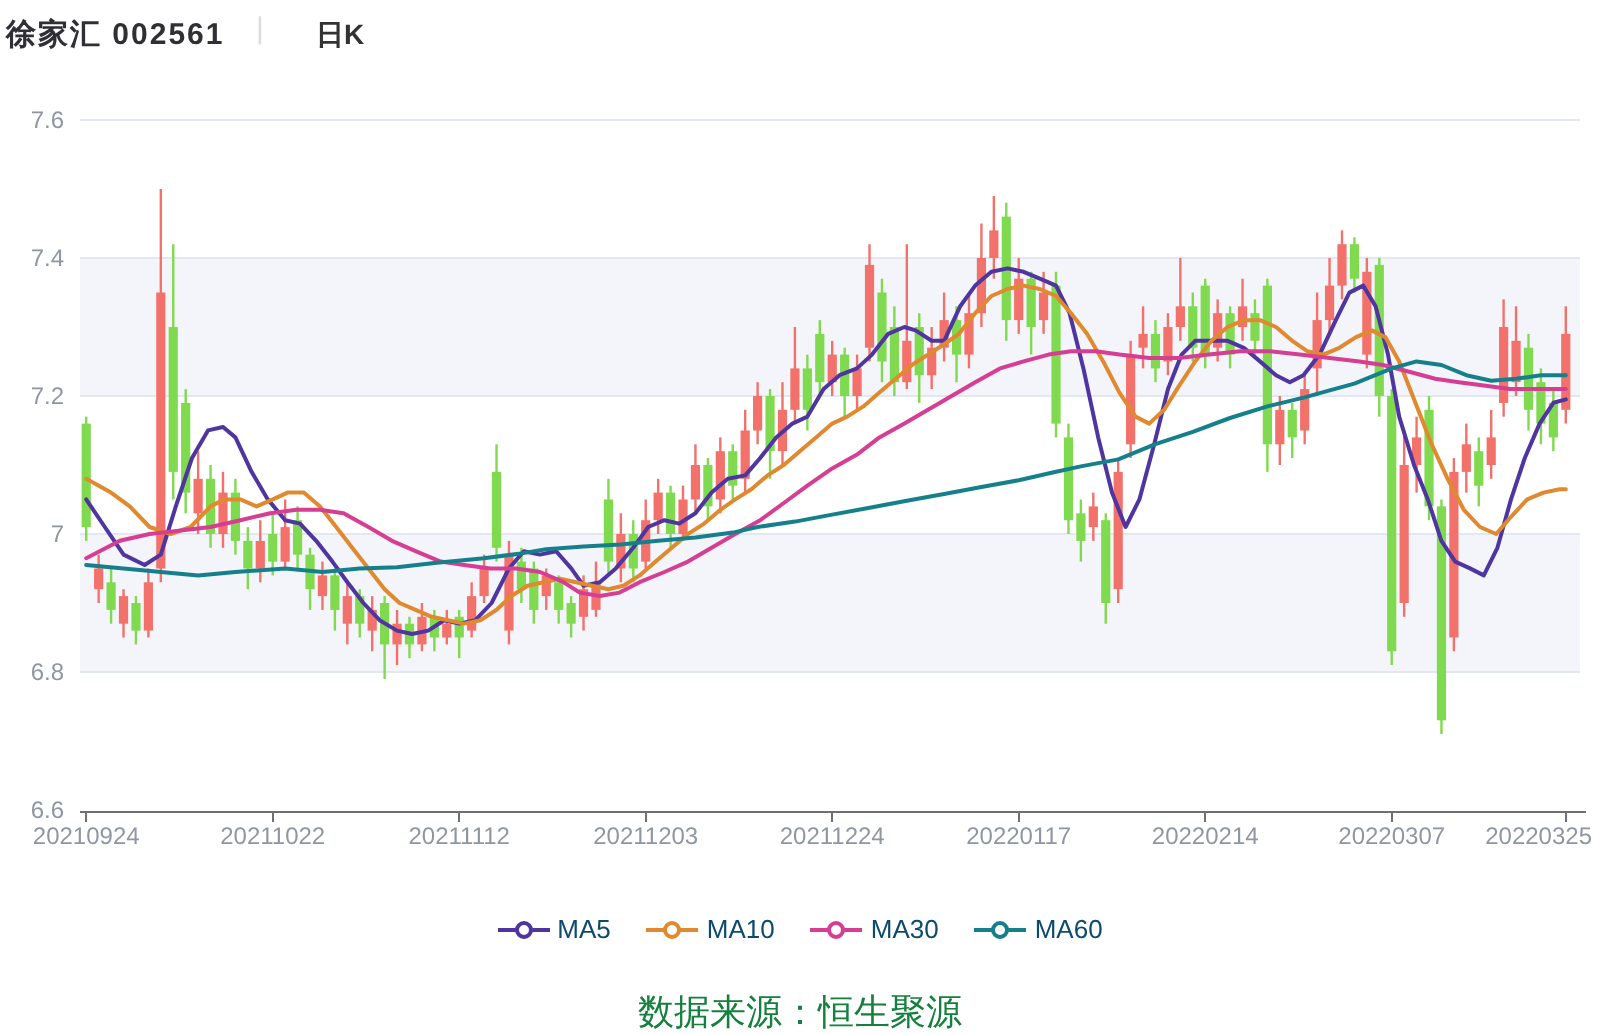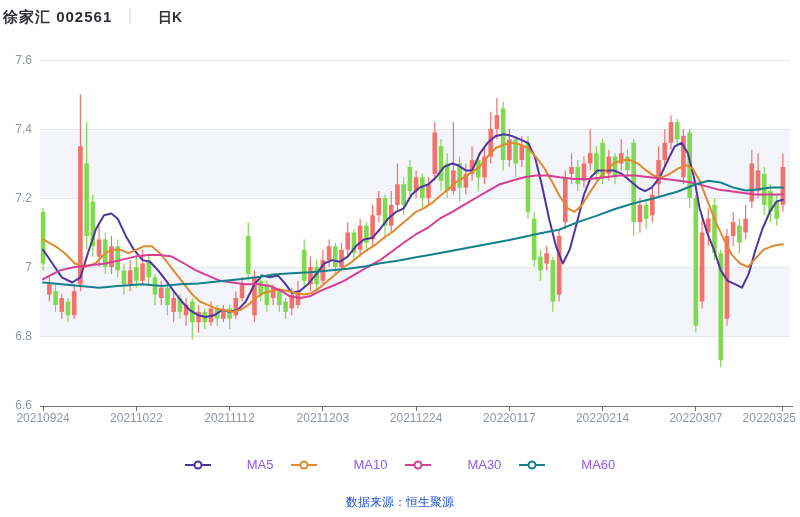--- a/index.html
+++ b/index.html
@@ -7,22 +7,22 @@
   .app{position:relative;width:800px;height:517px;background:#fff;}
   .hdr{position:absolute;top:0;left:0;width:800px;height:30px;padding-left:24px;}
   .stock-title{position:absolute;left:3px;top:8px;font-size:15px;font-weight:700;color:#2f2f35;letter-spacing:1px;}
   .divider{position:absolute;left:128px;top:6px;font-size:15px;color:#d9dce3;font-weight:300;}
   .period{position:absolute;left:158px;top:9px;font-size:14px;color:#333;font-weight:bold;}
   svg.k{position:absolute;top:0;left:0;}
   svg text{font-family:"Liberation Sans","DejaVu Sans",sans-serif;}
   .ylab,.xlab{font-size:12px;fill:#8f96a2;}
   .legend{position:absolute;top:457px;left:0;width:800px;display:flex;justify-content:center;align-items:center;gap:18px;}
   .lg-item{display:flex;align-items:center;gap:4px;cursor:pointer;}
-  .lg-label{font-size:13px;color:#8b5cf6;margin-left:32px;}
-  .footer{position:absolute;top:494px;left:0;width:800px;text-align:center;font-size:12px;color:#1d4ed8;}
+  .lg-label{font-size:13px;color:#0c4a6e;}
+  .footer{position:absolute;top:494px;left:0;width:800px;text-align:center;font-size:18px;color:#15803d;}
 </style>
 </head>
 <body>
 
 <div class="app">
   <div class="hdr">
     <span class="stock-title">徐家汇 002561</span>
     <span class="divider">|</span>
     <span class="period">日K</span>
   </div>

